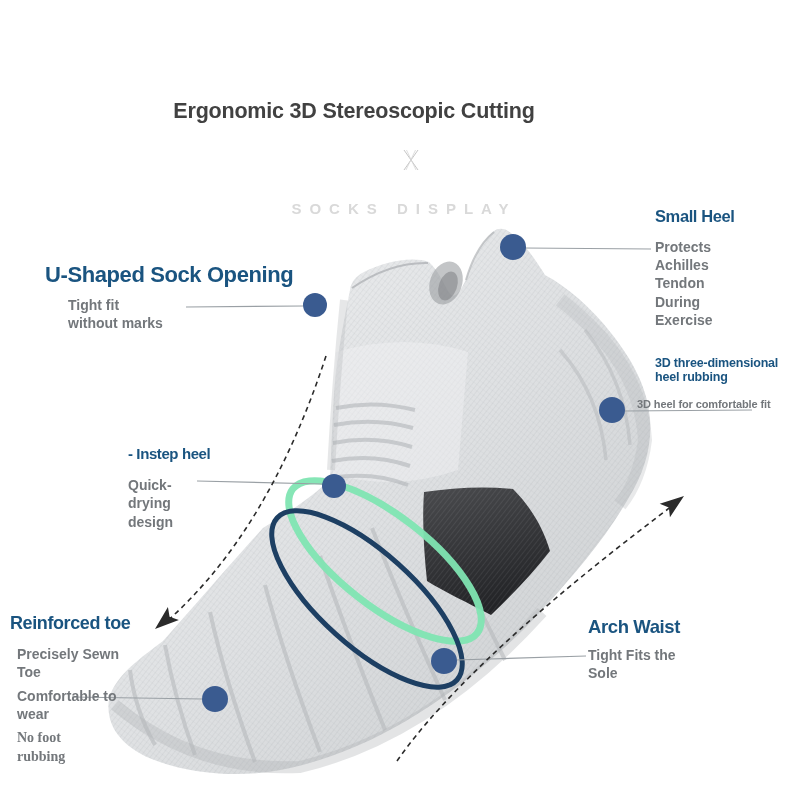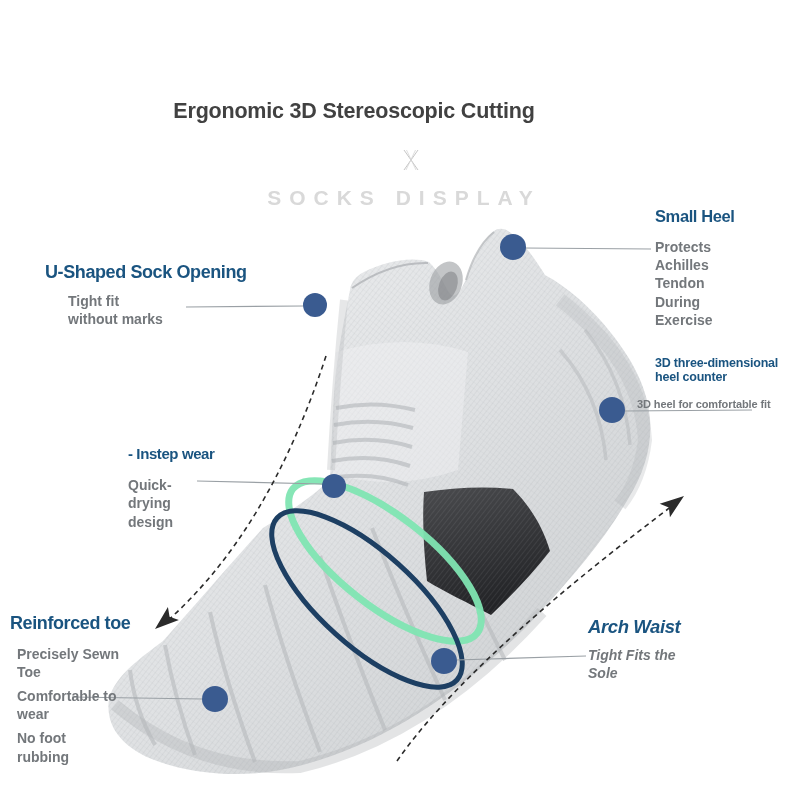--- a/index.html
+++ b/index.html
@@ -19,50 +19,50 @@
     overflow:hidden;font-family:"Liberation Sans",sans-serif;
   }
   .stage svg{position:absolute;left:0;top:0;}
   .page-title{
     position:absolute;top:99px;left:354px;transform:translateX(-50%);
     font-size:21.5px;font-weight:bold;color:var(--title-gray);
     letter-spacing:-0.2px;white-space:nowrap;
   }
   .divider-x{position:absolute;top:149px;left:403px;transform:translateX(-50%);}
   .page-subtitle{
-    position:absolute;top:186px;left:404px;transform:translateX(-50%);
-    font-size:21px;font-weight:bold;color:var(--subtitle-gray);
+    position:absolute;top:200px;left:404px;transform:translateX(-50%);
+    font-size:15px;font-weight:bold;color:var(--subtitle-gray);
     letter-spacing:8px;white-space:nowrap;
   }
   .callout{position:absolute;}
   .co-heading{
     font-weight:bold;color:var(--heading-blue);letter-spacing:-0.4px;
     white-space:nowrap;line-height:1.15;
   }
   .co-desc,.co-point{
     font-weight:bold;color:var(--subtext-gray);font-size:14px;line-height:1.3;
   }
   .co-small-heel{left:655px;top:207px;}
   .co-small-heel .co-heading{font-size:16.5px;}
   .co-small-heel .co-desc{margin-top:12px;width:96px;}
   .co-u-opening{left:45px;top:262px;}
-  .co-u-opening .co-heading{font-size:18px;}
+  .co-u-opening .co-heading{font-size:22px;}
   .co-u-opening .co-desc{margin:9px 0 0 23px;width:95px;}
   .co-heel-counter{left:637px;top:356px;}
   .co-heel-counter .co-heading{font-size:12.5px;margin-left:18px;width:126px;white-space:normal;letter-spacing:-0.2px;}
   .co-heel-counter .co-desc{margin-top:12px;font-size:11px;white-space:nowrap;letter-spacing:-0.1px;}
   .co-instep{left:128px;top:445px;}
   .co-instep .co-heading{font-size:15px;}
   .co-instep .co-desc{margin-top:14px;width:80px;}
   .co-toe{left:10px;top:613px;}
   .co-toe .co-heading{font-size:18px;}
   .co-toe .toe-points{margin-top:11px;width:118px;}
   .co-toe .co-point{margin-bottom:6px;padding-left:7px;}
-  .co-toe .co-point:nth-child(3){max-width:60px;}
-  .co-arch{left:588px;top:616px;font-style:italic;}
+  .co-toe .co-point:nth-child(3){max-width:60px;font-family:Liberation Serif, serif;}
+  .co-arch{left:588px;top:616px;}
   .co-arch .co-heading{font-size:18.5px;}
   .co-arch .co-desc{margin-top:9px;width:88px;}
 
   
   .sock-base{fill:url(#sockG);}
   .dot{fill:var(--marker-blue);}
   .cline{stroke:var(--line-gray);stroke-width:1.2;}
   .dashed{stroke:var(--arrow-black);stroke-width:1.6;fill:none;stroke-dasharray:5 4;}
   .ahead{fill:var(--arrow-black);}
   .g-ellipse{stroke:var(--ellipse-green);stroke-width:7;fill:none;opacity:0.95;}
@@ -232,26 +232,26 @@
     <div class="co-heading">Small Heel</div>
     <div class="co-desc">Protects Achilles Tendon During Exercise</div>
   </div>
 
   <div class="callout co-u-opening">
     <div class="co-heading">U-Shaped Sock Opening</div>
     <div class="co-desc">Tight fit without marks</div>
   </div>
 
   <div class="callout co-heel-counter">
-    <div class="co-heading">3D three-dimensional heel counter</div>
+    <div class="co-heading">3D three-dimensional heel rubbing</div>
     <div class="co-desc">3D heel for comfortable fit</div>
   </div>
 
   <div class="callout co-instep">
-    <div class="co-heading">- Instep wear</div>
+    <div class="co-heading">- Instep heel</div>
     <div class="co-desc">Quick-drying design</div>
   </div>
 
   <div class="callout co-toe">
     <div class="co-heading">Reinforced toe</div>
     <div class="toe-points">
       <div class="co-point">Precisely Sewn Toe</div>
       <div class="co-point">Comfortable to wear</div>
       <div class="co-point">No foot rubbing</div>
     </div>

